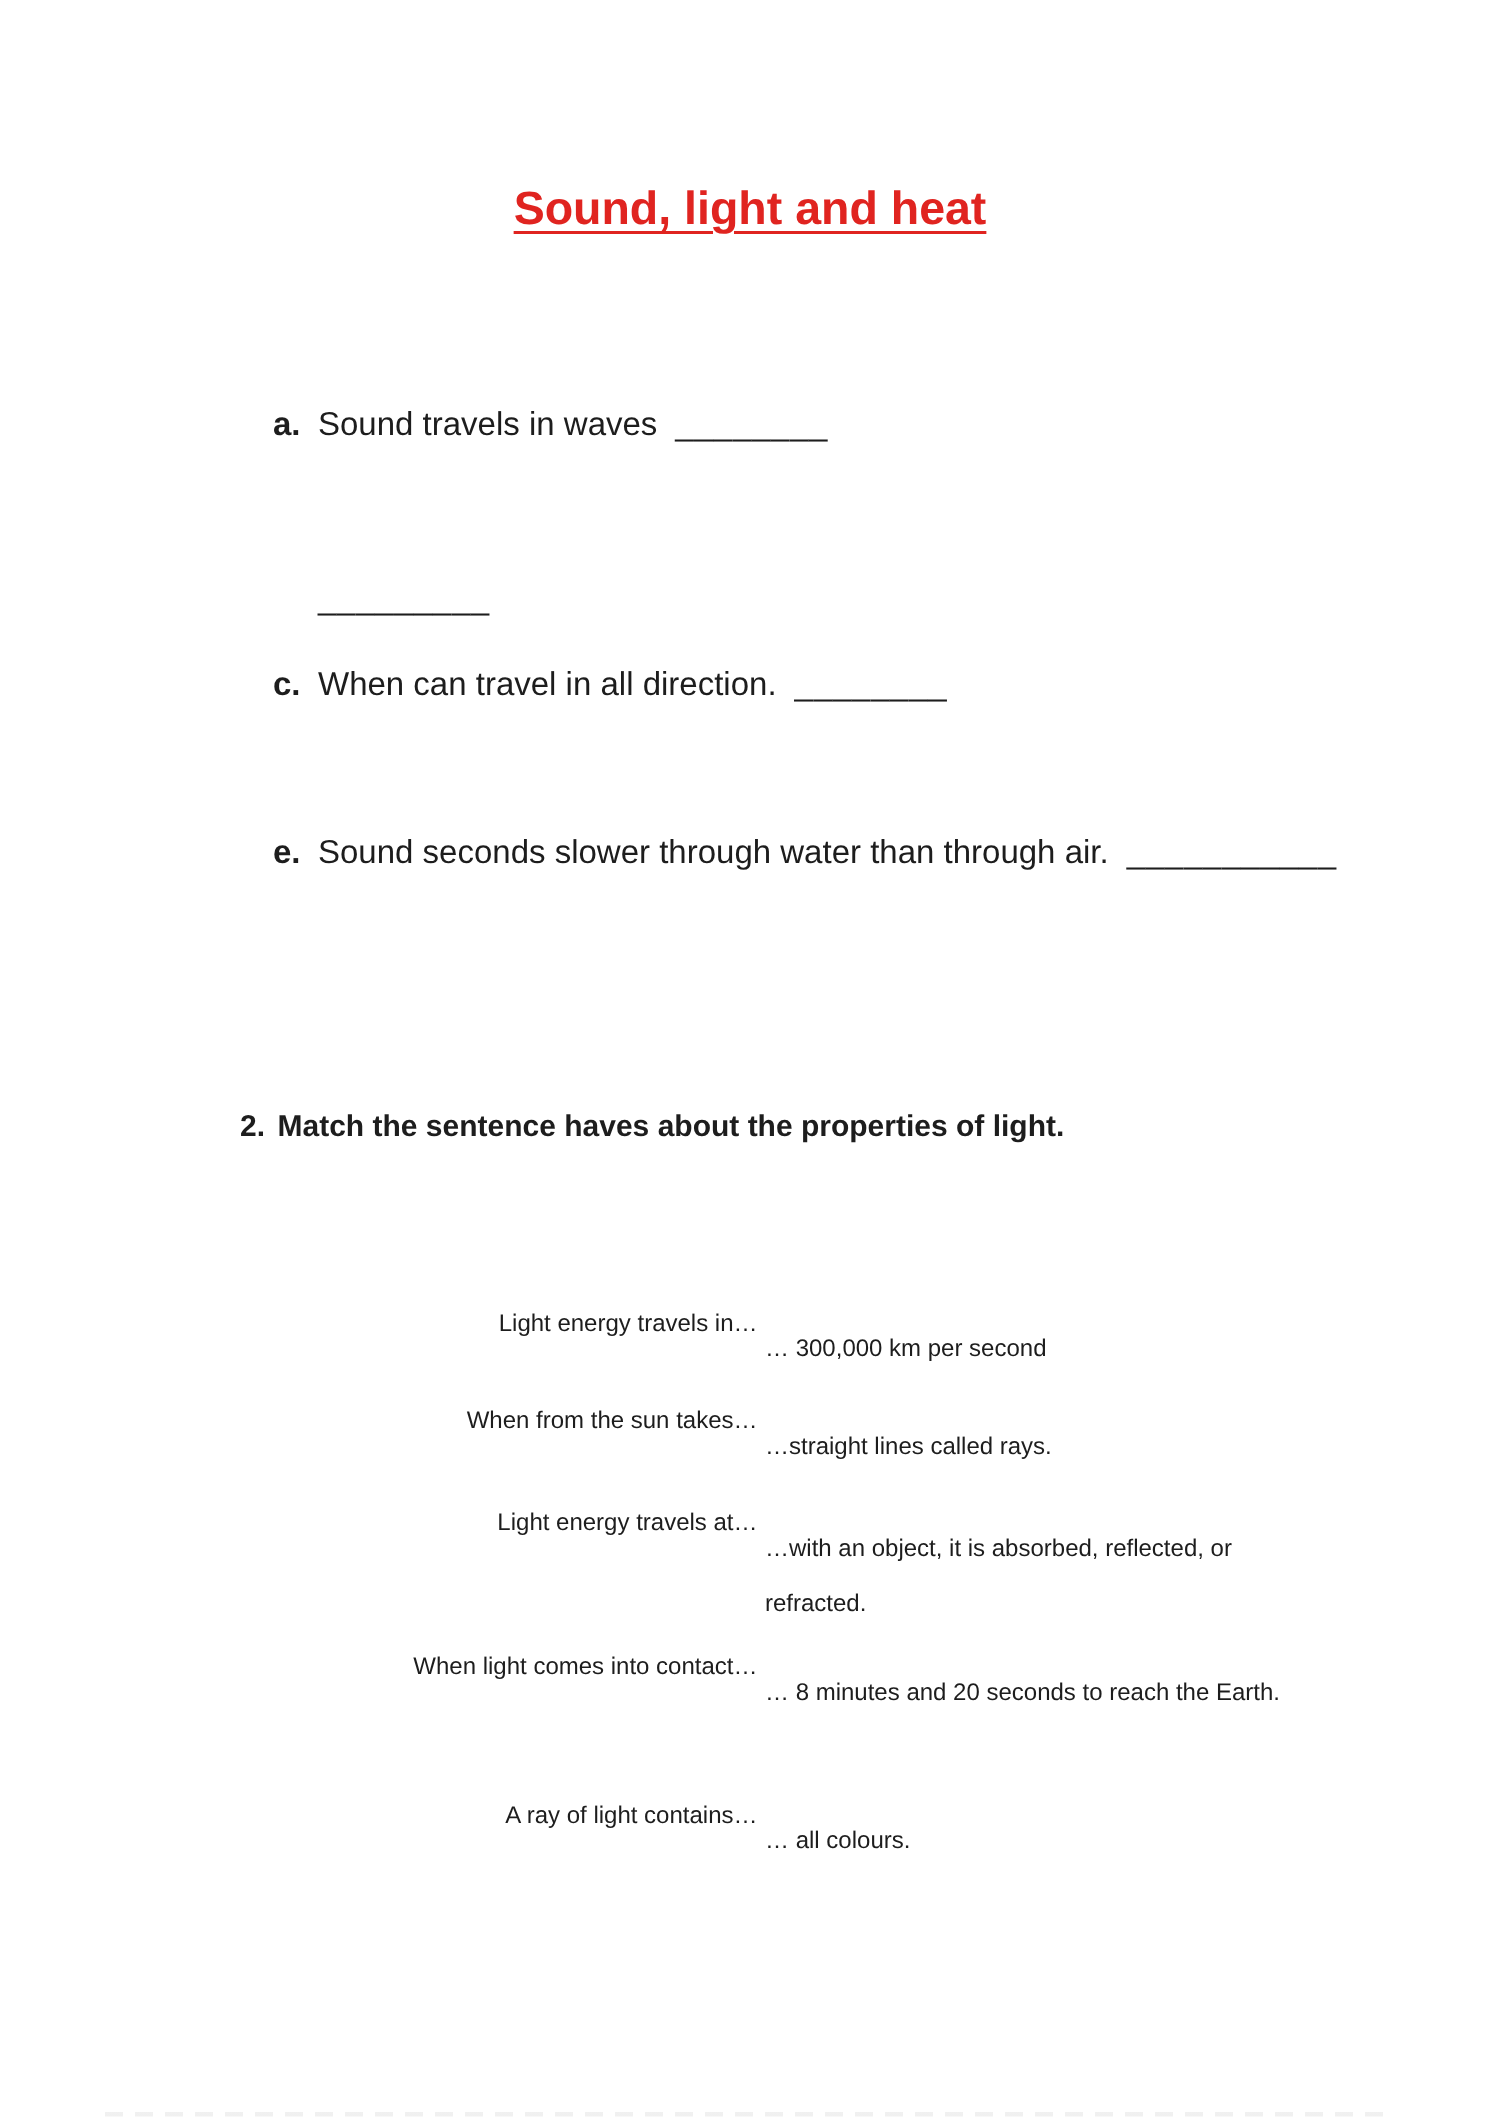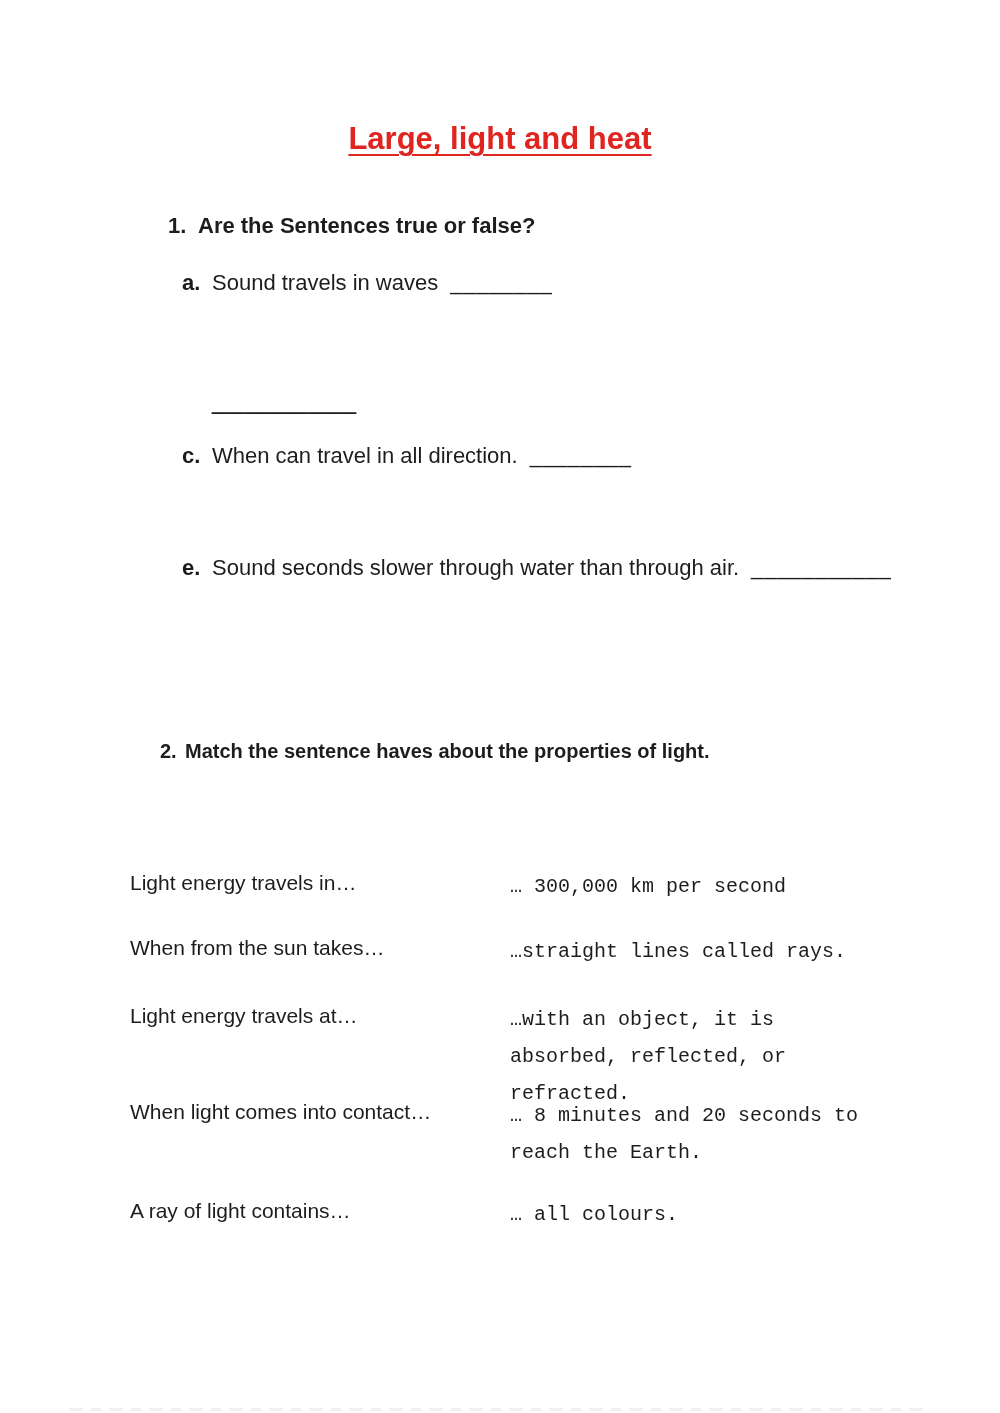--- a/index.html
+++ b/index.html
@@ -53,21 +53,21 @@
   .s1-item .ltr {
     display: inline-block;
     width: 30px;
     font-weight: bold;
   }
   .s1-item .blank { margin-left: 12px; letter-spacing: 0.5px; }
 
   .s1-blank-line {
     position: absolute;
     left: 212px;
-    font-size: 28px;
+    font-size: 22px;
     line-height: 26px;
     letter-spacing: 0.5px;
   }
 
   
   .s2-heading {
     position: absolute;
     left: 160px;
     top: 736px;
     font-size: 20px;
@@ -76,58 +76,55 @@
     white-space: nowrap;
   }
   .s2-heading .num { display: inline-block; width: 25px; }
 
   .m-row { position: absolute; left: 0; width: 1000px; }
   .m-left {
     position: absolute;
     left: 130px;
     top: 0;
     width: 375px;
-    font-size: 21px;
+    font-size: 16px;
     line-height: 37px;
     white-space: nowrap;
+    text-align: right;
   }
   .m-right {
     position: absolute;
     left: 510px;
-    top: 4px;
+    top: 17px;
     width: 355px;
-    font-size: 20px;
+    font-size: 16px;
     line-height: 37px;
-    font-family: Liberation Mono, monospace;
   }
 
   
   .bottom-artifact {
     position: absolute;
     left: 70px;
     right: 70px;
     top: 1408px;
     height: 3px;
     background: repeating-linear-gradient(90deg,
       rgba(175,175,175,0.18) 0 12px,
       rgba(255,255,255,0) 12px 20px);
   }
 </style>
 </head>
 <body>
 
 <div class="page" style="color: rgb(29, 29, 29);">
 
   <div class="doc-title">
-    <span class="title-text" style="color: rgb(224, 36, 32);">Large, light and heat</span>
+    <span class="title-text" style="color: rgb(224, 36, 32);">Sound, light and heat</span>
   </div>
 
-  <div class="s1-heading">
-    <span class="num">1.</span><span>Are the Sentences true or false?</span>
-  </div>
 
   <div class="s1-item" style="top:270px">
     <span class="ltr">a.</span><span class="txt">Sound travels in waves</span><span class="blank">________</span>
   </div>
 
   <div class="s1-blank-line" style="top:386px">_________</div>
 
   <div class="s1-item" style="top:443px">
     <span class="ltr">c.</span><span class="txt">When can travel in all direction.</span><span class="blank">________</span>
   </div>

